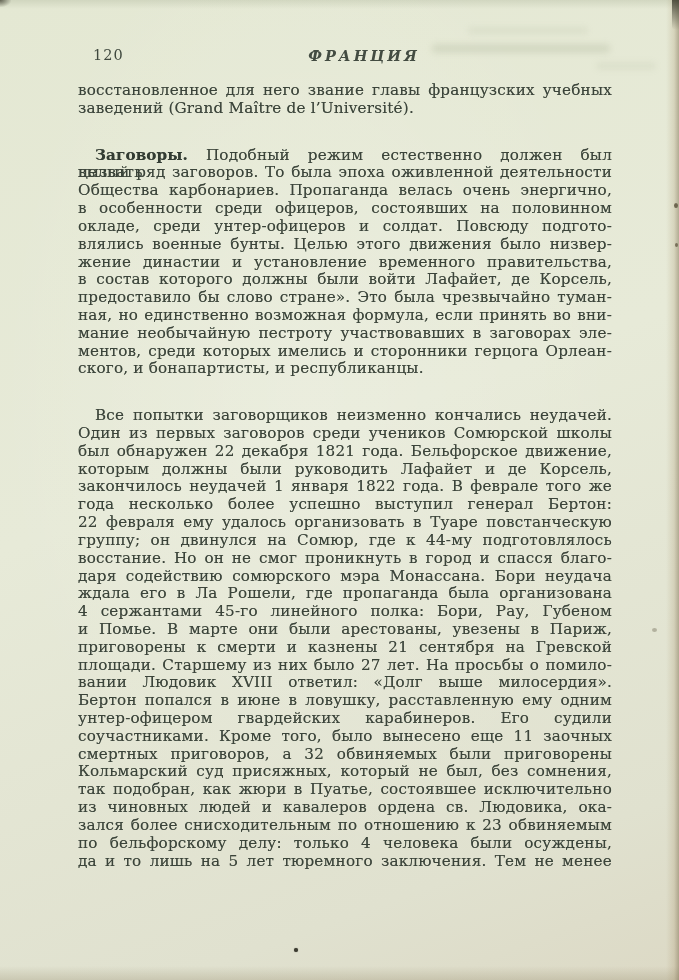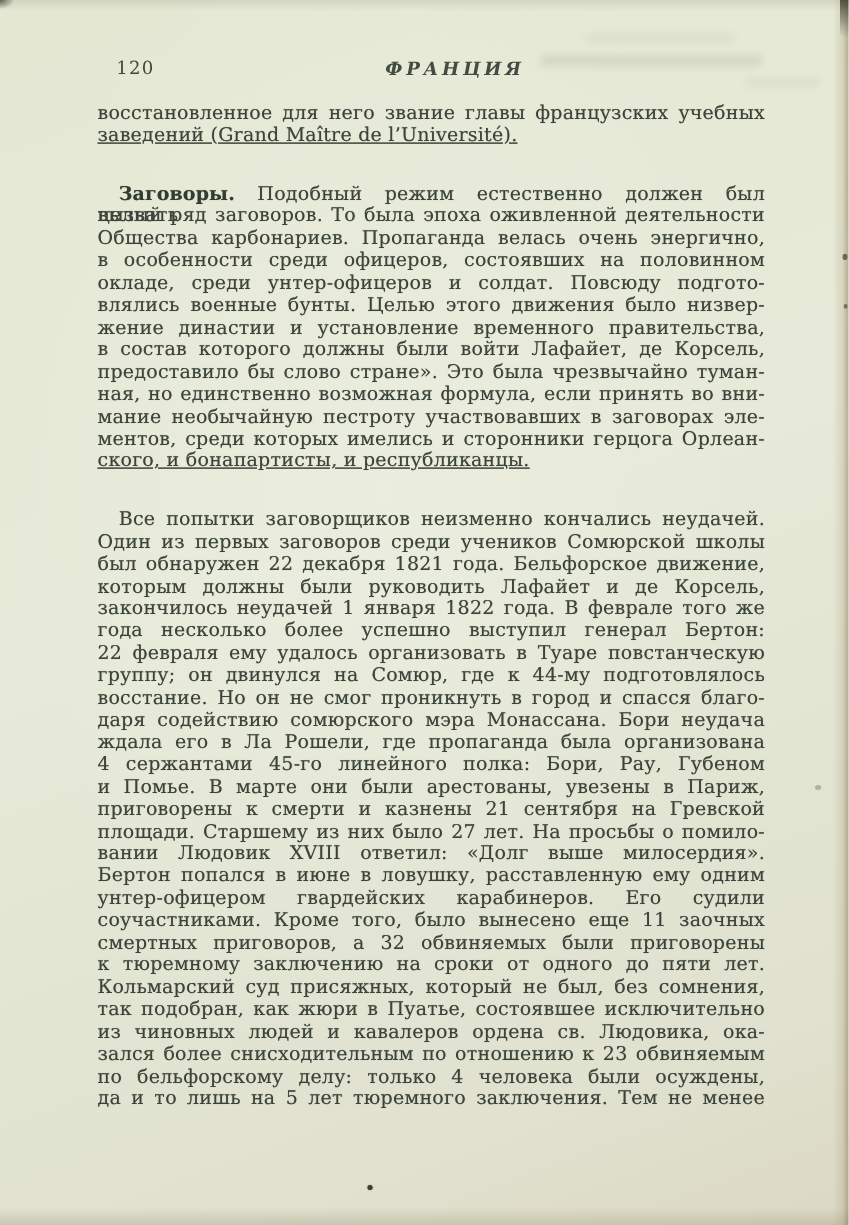--- a/index.html
+++ b/index.html
@@ -78,21 +78,21 @@
     text-shadow: 0 0 0.6px rgba(59,68,58,0.55);
   }
   .line {
     height: 17.82px; line-height: 17.82px;
     white-space: nowrap;          
     white-space: normal;
     text-align: justify;
     text-align-last: justify;
     overflow: visible;
   }
-  .line.flush { text-align-last: left; text-decoration: underline; }
+  .line.flush { text-align-last: left; }
   .line.indent { text-indent: 17px; margin-top: 29px; }
   .line b { font-weight: 700; color: #333c33; letter-spacing: 0.1px; }
 </style>
 </head>
 <body>
 
 <div class="page">
 
   <div class="top-shade"></div>
   <div class="bottom-shade"></div>
@@ -138,21 +138,20 @@
       <div class="line">ждала его в Ла Рошели, где пропаганда была организована</div>
       <div class="line">4 сержантами 45-го линейного полка: Бори, Рау, Губеном</div>
       <div class="line">и Помье. В марте они были арестованы, увезены в Париж,</div>
       <div class="line">приговорены к смерти и казнены 21 сентября на Гревской</div>
       <div class="line">площади. Старшему из них было 27 лет. На просьбы о помило-</div>
       <div class="line">вании Людовик XVIII ответил: «Долг выше милосердия».</div>
       <div class="line">Бертон попался в июне в ловушку, расставленную ему одним</div>
       <div class="line">унтер-офицером гвардейских карабинеров. Его судили</div>
       <div class="line">соучастниками. Кроме того, было вынесено еще 11 заочных</div>
       <div class="line">смертных приговоров, а 32 обвиняемых были приговорены</div>
-      <div class="line">к тюремному заключению на сроки от одного до пяти лет.</div>
       <div class="line">Кольмарский суд присяжных, который не был, без сомнения,</div>
       <div class="line">так подобран, как жюри в Пуатье, состоявшее исключительно</div>
       <div class="line">из чиновных людей и кавалеров ордена св. Людовика, ока-</div>
       <div class="line">зался более снисходительным по отношению к 23 обвиняемым</div>
       <div class="line">по бельфорскому делу: только 4 человека были осуждены,</div>
       <div class="line">да и то лишь на 5 лет тюремного заключения. Тем не менее</div>
     </div>
 
   <div class="speck speck-main"></div>
   <div class="speck speck-edge1"></div>

